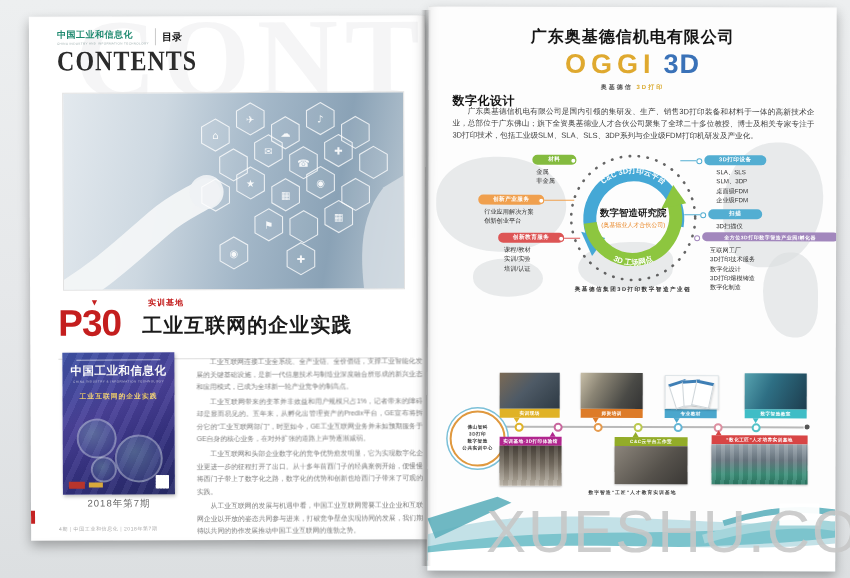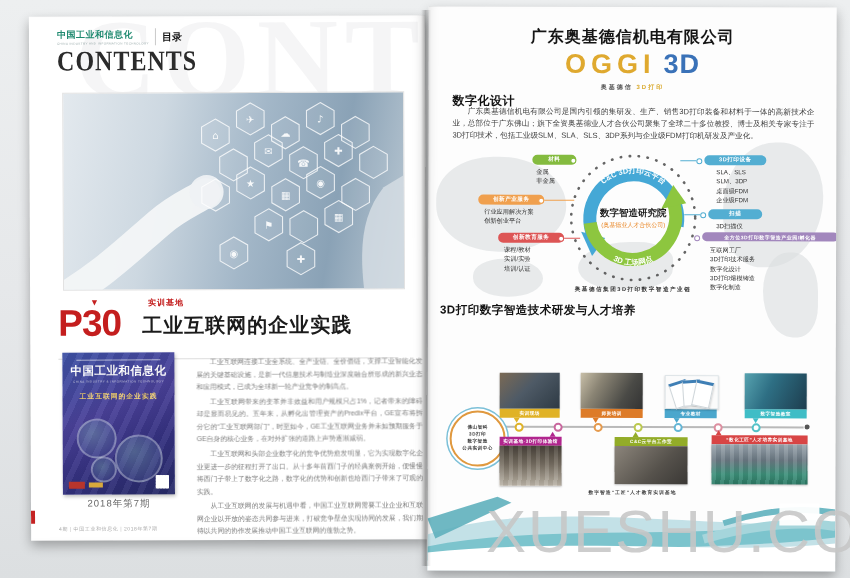--- a/index.html
+++ b/index.html
@@ -288,21 +288,20 @@
     <div class="subs" style="left:282px;top:238px;">
       <div>互联网工厂</div>
       <div>3D打印技术服务</div>
       <div>数字化设计</div>
       <div>3D打印熔模铸造</div>
       <div>数字化制造</div>
     </div>
 
     <div class="abs diag-cap" style="left:120px;top:279px;width:170px;">奥基德信集团3D打印数字智造产业链</div>
 
-    <div class="abs sec-h" style="left:12px;top:296px;font-size:11.5px;">3D打印数字智造技术研发与人才培养</div>
 
     <div class="hub">
       <div>佛山智科</div>
       <div>3D打印</div>
       <div>数字智造</div>
       <div>公共实训中心</div>
     </div>
     <div class="tl-line"></div>
     <div class="tl-end"></div>
     <div class="tdot" style="left: 87px; border-color: rgb(223, 179, 42);"></div>

